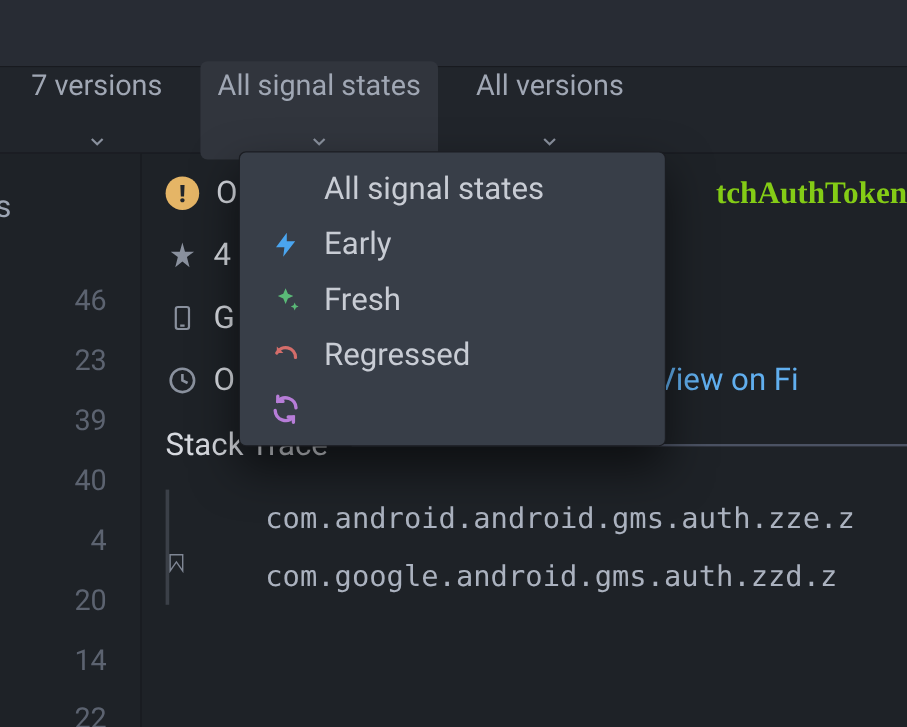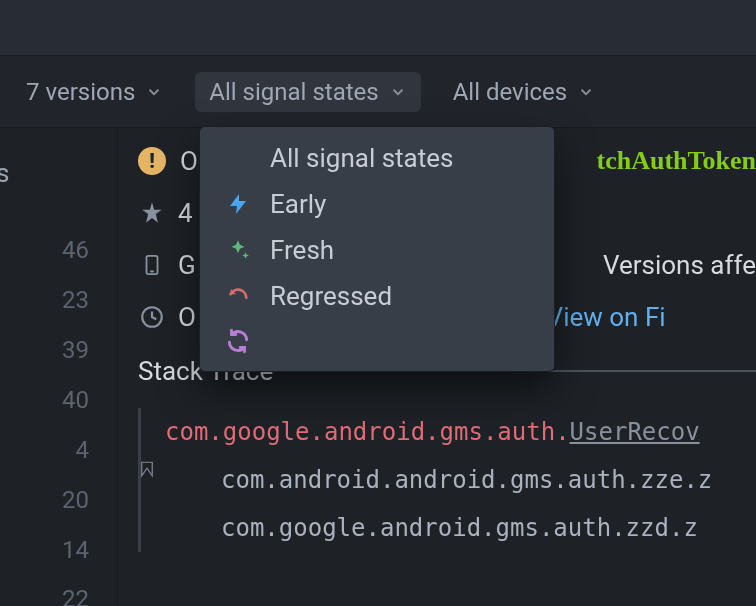--- a/index.html
+++ b/index.html
@@ -22,26 +22,27 @@
     background: #21252b;
     display: flex;
     align-items: center;
     padding-left: 12px;
     gap: 18px;
     border-bottom: 1px solid #181a1f;
   }
   .filter-chip {
     display: flex;
     align-items: center;
-    gap: 10px;
+    gap: 24px;
     padding: 6px 14px;
     border-radius: 6px;
     color: #a0a7b4;
     cursor: pointer;
     white-space: nowrap;
+    flex-direction: column;
   }
   .filter-chip.open {
     background: #31353d;
   }
   .chevron {
     width: 18px;
     height: 18px;
     stroke: #8a919e;
     stroke-width: 2.4;
     fill: none;
@@ -201,21 +202,21 @@
         <polyline points="6 9 12 15 18 9"></polyline>
       </svg>
   </div>
   <div class="filter-chip open">
     <span>All signal states</span>
     <svg class="chevron" viewBox="0 0 24 24">
         <polyline points="6 9 12 15 18 9"></polyline>
       </svg>
   </div>
   <div class="filter-chip">
-    <span>All devices</span>
+    <span>All versions</span>
     <svg class="chevron" viewBox="0 0 24 24">
         <polyline points="6 9 12 15 18 9"></polyline>
       </svg>
   </div>
 </div>
 
 <div class="content">
   <div class="gutter">
     <div class="header-label">sers</div>
     <div>46</div>
@@ -248,21 +249,20 @@
 
     <div class="meta-row">
       <span class="icon">
         <svg viewBox="0 0 24 24" width="22" height="26" fill="none" stroke="#8a919e" stroke-width="2">
             <rect x="6" y="2" width="12" height="20" rx="2"></rect>
             <line x1="10" y1="19" x2="14" y2="19"></line>
           </svg>
       </span>
       <span>G</span>
       <span style="flex:1"></span>
-      <span>Versions affe</span>
     </div>
 
     <div class="meta-row">
       <span class="icon">
         <svg viewBox="0 0 24 24" width="26" height="26" fill="none" stroke="#8a919e" stroke-width="2">
             <circle cx="12" cy="12" r="9"></circle>
             <polyline points="12 7 12 12 16 14"></polyline>
           </svg>
       </span>
       <span>O</span>
@@ -274,21 +274,20 @@
 
     <div class="section-title">
       <span>Stack Trace</span>
       <span class="rule"></span>
     </div>
 
     <div class="stack">
       <svg class="bookmark" viewBox="0 0 24 24">
           <path d="M5 3 h14 v18 l-7 -10 l-7 10 z"></path>
         </svg>
-      <div><span class="red">com.google.android.gms.auth.</span><span class="under">UserRecov</span></div>
       <div class="sub">com.android.android.gms.auth.zze.z</div>
       <div class="sub">com.google.android.gms.auth.zzd.z</div>
     </div>
 
   </div>
 </div>
 
 <div class="dropdown">
   <div class="item">
     <span class="slot"></span>

